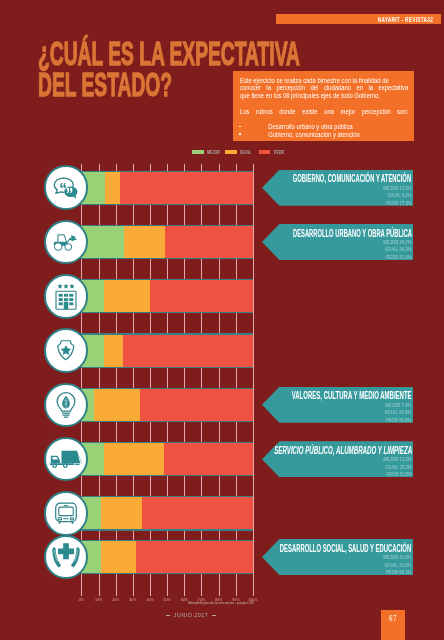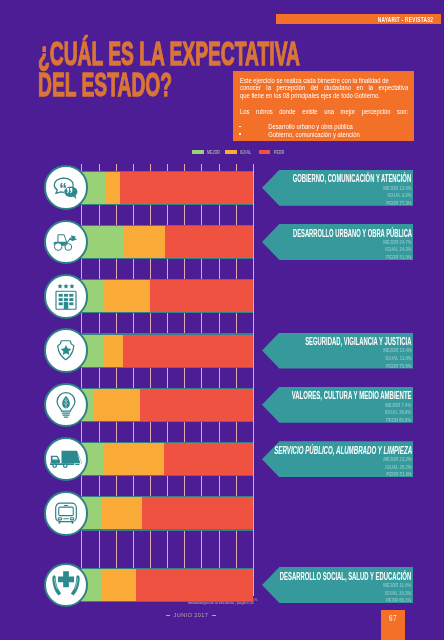--- a/index.html
+++ b/index.html
@@ -1,18 +1,18 @@
 <!DOCTYPE html>
 <html><head>
 <meta charset="utf-8">
 <style>
   html,body{margin:0;padding:0;}
   body{width:444px;height:640px;background:#ffffff;
        font-family:"Liberation Sans",sans-serif;overflow:hidden;position:relative;}
-  #page{position:absolute;left:0;top:0;width:444px;height:640px;background:#4c1d95;}
+  #page{position:absolute;left:0;top:0;width:444px;height:640px;background:#7f1d1d;}
 
   
   .top-banner{position:absolute;left:275.5px;top:13.5px;width:165.5px;height:10.6px;
       background:#F37028;}
   .top-banner span{position:absolute;right:8.2px;top:3.2px;transform:scaleX(0.70);
       transform-origin:right top;color:#ffffff;font-size:6.8px;font-weight:bold;
       letter-spacing:0.4px;white-space:nowrap;line-height:6.6px;}
 
   
   .headline{position:absolute;left:38.3px;top:37.6px;color:#DB7536;font-weight:bold;
@@ -246,28 +246,20 @@
           <div class="seg r" style="left: 41.846px; width: 129.654px;"></div>
           <div class="barline" style="top: 0px; width: 171.5px;"></div>
           <div class="barline" style="top: 33.1px; width: 171.5px;"></div>
         </div>
         <div class="icon-circ" style="top: -5.2px;">
           <svg width="24.5" height="28" viewBox="0 0 49 56">
 <path d="M17.2 7.5h14.6c.9 0 1.6.7 1.7 1.6.35 4.1 2.1 6.4 5.3 7.3.8.25 1.3 1.0 1.2 1.8-.55 4.4-1.0 7.2-2.2 10.4-2.8 7.6-8.0 13.1-13.0 16.2-.5.3-1.1.3-1.6 0-5.0-3.1-10.2-8.6-13.0-16.2-1.2-3.2-1.65-6.0-2.2-10.4-.1-.8.4-1.55 1.2-1.8 3.2-.9 4.95-3.2 5.3-7.3.1-.9.8-1.6 1.7-1.6Z" fill="none" stroke="#2E8186" stroke-width="2.4" stroke-linejoin="round"></path>
 <path d="M24.5 16.2l3.2 6.5 7.2 1.05-5.2 5.06 1.23 7.15-6.43-3.38-6.43 3.38 1.23-7.15-5.2-5.06 7.2-1.05z" fill="#2B8A8E"></path>
 </svg>
         </div>
-        <div class="arrow" style="top: -0.9px;">
-          <div class="ttl" style="transform: scaleX(0.561);">SEGURIDAD, VIGILANCIA Y JUSTICIA</div>
-          <div class="vals">
-            <div>MEJOR 13.4%</div>
-            <div>IGUAL 11.0%</div>
-            <div>PEOR 75.6%</div>
-          </div>
-        </div>
       </div>
       <div class="row" style="top: 387.76px;">
         <div class="bar">
           <div class="seg g" style="left: 0px; width: 12.691px;"></div>
           <div class="seg o" style="left: 12.691px; width: 45.962px;"></div>
           <div class="seg r" style="left: 58.653px; width: 112.847px;"></div>
           <div class="barline" style="top: 0px; width: 171.5px;"></div>
           <div class="barline" style="top: 33.1px; width: 171.5px;"></div>
         </div>
         <div class="icon-circ" style="top: -5.2px;">
@@ -337,21 +329,21 @@
 <rect x="8.5" y="10.2" width="29.0" height="17.0" rx="2.4" fill="none" stroke="#2E8186" stroke-width="2.2"></rect>
 <rect x="18.6" y="5.8" width="8.8" height="2.3" rx="1.15" fill="#2E8186"></rect>
 <rect x="7.4" y="31.3" width="7.0" height="4.4" rx="1.6" fill="none" stroke="#2E8186" stroke-width="2.1"></rect>
 <rect x="31.6" y="31.3" width="7.0" height="4.4" rx="1.6" fill="none" stroke="#2E8186" stroke-width="2.1"></rect>
 <rect x="17.4" y="32.4" width="11.2" height="2.3" rx="1.15" fill="#2E8186"></rect>
 <rect x="8.3" y="39.0" width="3.3" height="4.4" fill="#2E8186"></rect>
 <rect x="34.4" y="39.0" width="3.3" height="4.4" fill="#2E8186"></rect>
 </svg>
         </div>
       </div>
-      <div class="row" style="top: 568px;">
+      <div class="row" style="top: 540px;">
         <div class="bar">
           <div class="seg g" style="left: 0px; width: 19.894px;"></div>
           <div class="seg o" style="left: 19.894px; width: 34.8145px;"></div>
           <div class="seg r" style="left: 54.7085px; width: 116.791px;"></div>
           <div class="barline" style="top: 0px; width: 171.5px;"></div>
           <div class="barline" style="top: 33.1px; width: 171.5px;"></div>
         </div>
         <div class="icon-circ" style="top: -5.2px;">
           <svg width="30" height="32" viewBox="0 0 60 64">
 <path d="M24.3 4.5h11.4v10.4h10.4v11.4H35.7v10.4H24.3V26.3H13.9V14.9h10.4z" fill="#2B8A8E"></path>

